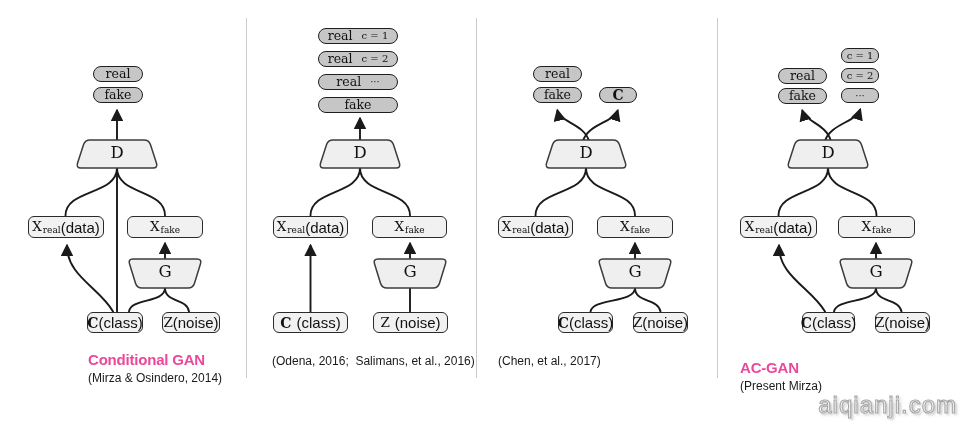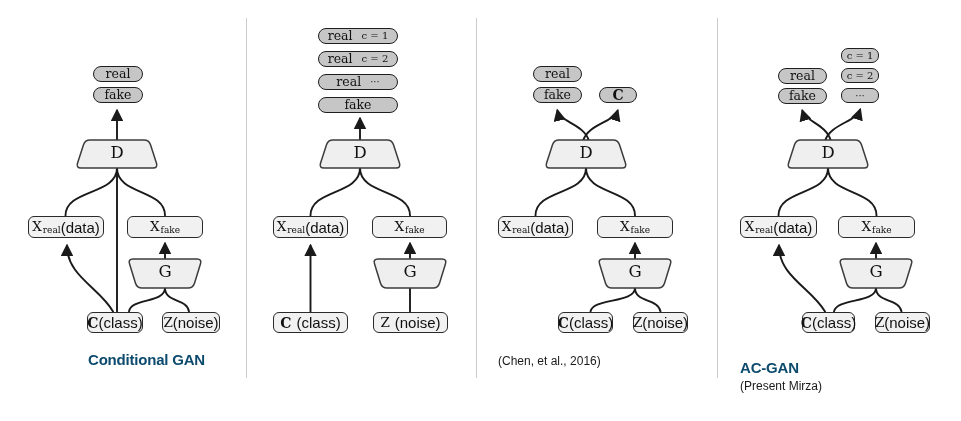--- a/index.html
+++ b/index.html
@@ -26,21 +26,21 @@
     background:#f1f1f1; border:1.4px solid #2a2a2a; border-radius:6px;
     box-sizing:border-box; font-size:13.5px; line-height:1;
   }
   .sub  { font-size:9px; display:inline-block; transform:translateY(3px); margin-left:1px; }
   .nt   { font-family:"Liberation Sans", sans-serif; font-style:normal; font-size:15px; }
   .cletter { font-weight:bold; font-size:14px; }
   .tletter {
     position:absolute; width:34px; text-align:center; font-size:16.5px; line-height:1;
   }
   .caption { position:absolute; }
-  .cap-title { font-size:15px; font-weight:bold; color:#0c4a6e; letter-spacing:-0.2px; }
+  .cap-title { font-size:15px; font-weight:bold; color:#ec4899; letter-spacing:-0.2px; }
   .cap-cite  { font-size:12px; color:#1a1a1a; margin-top:3px; white-space:pre; }
   .watermark {
     position:absolute; right:4px; bottom:2px; font-size:24px; letter-spacing:1px;
     color:#f7f7f7; -webkit-text-stroke:1.1px #a7a7a7;
     text-shadow:2px 2px 3px rgba(160,160,160,0.75);
   }
 </style>
 </head>
 <body>
 
@@ -119,20 +119,21 @@
   <div class="box" style="left:87px;top:312px;width:56px;height:21px">
     <span class="math cletter">C</span>
       <span class="nt">(class)</span>
   </div>
   <div class="box" style="left:162px;top:312px;width:58px;height:21px">
     <span class="math">Z</span>
       <span class="nt">(noise)</span>
   </div>
   <div class="caption" style="left:88px;top:351px">
     <div class="cap-title">Conditional GAN</div>
+    <div class="cap-cite">(Mirza &amp; Osindero, 2014)</div>
   </div>
 
   <div class="pill pillrow" style="left:318px;top:28px;width:80px;height:16px">
     <span class="math">real</span>
       <span class="math p-tag">c = 1</span>
   </div>
   <div class="pill pillrow" style="left:318px;top:51px;width:80px;height:16px">
     <span class="math">real</span>
       <span class="math p-tag">c = 2</span>
   </div>
@@ -156,20 +157,21 @@
   <div class="tletter math" style="left:393px;top:264px">G</div>
   <div class="box" style="left:273px;top:312px;width:75px;height:21px;gap:5px">
     <span class="math cletter">C</span>
       <span class="nt">(class)</span>
   </div>
   <div class="box" style="left:373px;top:312px;width:75px;height:21px;gap:5px">
     <span class="math">Z</span>
       <span class="nt">(noise)</span>
   </div>
   <div class="caption" style="left:272px;top:351px">
+    <div class="cap-cite">(Odena, 2016;  Salimans, et al., 2016)</div>
   </div>
 
   <div class="pill math" style="left:533px;top:66px;width:49px;height:16px">
       <span>real</span>
     </div>
   <div class="pill math" style="left:533px;top:87px;width:49px;height:16px">
       <span>fake</span>
     </div>
   <div class="pill math" style="left:599px;top:87px;width:38px;height:16px">
       <span class="cletter">C</span>
@@ -187,21 +189,21 @@
   <div class="tletter math" style="left:618px;top:264px">G</div>
   <div class="box" style="left:558px;top:312px;width:55px;height:21px">
     <span class="math cletter">C</span>
       <span class="nt">(class)</span>
   </div>
   <div class="box" style="left:633px;top:312px;width:55px;height:21px">
     <span class="math">Z</span>
       <span class="nt">(noise)</span>
   </div>
   <div class="caption" style="left:498px;top:351px">
-    <div class="cap-cite">(Chen, et al., 2016)</div>
+    <div class="cap-cite">(Chen, et al., 2017)</div>
   </div>
 
   <div class="pill math" style="left:778px;top:68px;width:49px;height:16px">
       <span>real</span>
     </div>
   <div class="pill math" style="left:778px;top:88px;width:49px;height:16px">
       <span>fake</span>
     </div>
   <div class="pill small math" style="left:841px;top:48px;width:38px;height:15px">
       <span>c = 1</span>
@@ -229,13 +231,14 @@
   </div>
   <div class="box" style="left:875px;top:312px;width:55px;height:21px">
     <span class="math">Z</span>
       <span class="nt">(noise)</span>
   </div>
   <div class="caption" style="left:740px;top:359px">
     <div class="cap-title">AC-GAN</div>
     <div class="cap-cite">(Present Mirza)</div>
   </div>
 
+  <div class="watermark">aiqianji.com</div>
 </div>
 
 </body></html>

